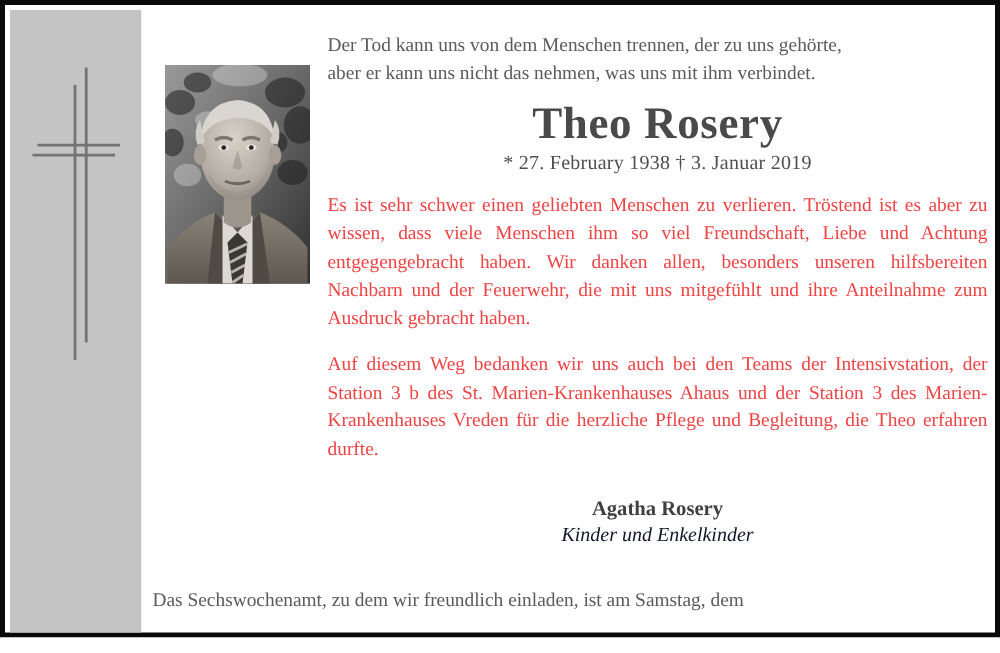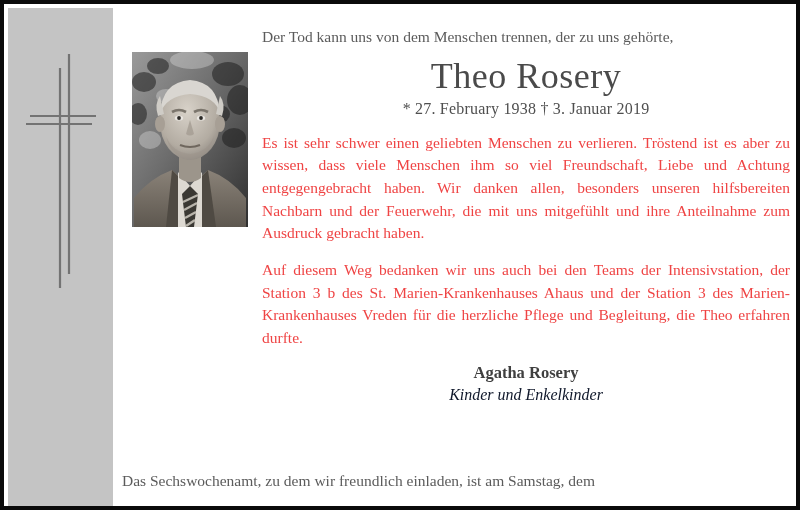--- a/index.html
+++ b/index.html
@@ -71,42 +71,42 @@
 
   .name-block {
     text-align: center;
     margin: 10px 0 4px 0;
   }
   .deceased-name {
     font-size: 36px;
     line-height: 1.05;
     letter-spacing: 0.5px;
     color: #4a4a4a;
-    font-weight: normal;
+    font-weight: bold;
     margin: 0;
   }
   .dates {
     font-size: 16px;
     color: #4f4f4f;
     margin: 4px 0 0 0;
     letter-spacing: 0.2px;
   }
 
   .para {
     font-size: 15.5px;
     line-height: 1.46;
     color: #ef4444;
     text-align: justify;
     margin: 14px 0 0 0;
   }
   .para:first-of-type { margin-top: 10px; }
 
   .signature {
     text-align: center;
-    margin-top: 14px;
+    margin-top: 26px;
   }
   .sig-name {
     font-size: 16.5px;
     font-weight: bold;
     color: #3f3f3f;
     margin: 0;
   }
   .sig-rel {
     font-size: 16px;
     color: #0f172a;
@@ -218,20 +218,21 @@
       <path d="M48 93 Q58 97 68 93" stroke="#6f675e" stroke-width="2.2" fill="none"></path>
 
       <path d="M34 84 Q38 104 58 108 Q78 104 82 84 Q76 100 58 102 Q40 100 34 84 Z" fill="#9b938a" opacity="0.45"></path>
     </svg>
   </div>
 
   <div class="content">
 
     <p class="verse">
       <span>Der Tod kann uns von dem Menschen trennen, der zu uns gehörte,</span><br>
+      <span>aber er kann uns nicht das nehmen, was uns mit ihm verbindet.</span>
     </p>
 
     <div class="name-block">
       <h1 class="deceased-name">Theo Rosery</h1>
       <p class="dates">* 27. February 1938   † 3. Januar 2019</p>
     </div>
 
     <p class="para">Es ist sehr schwer einen geliebten Menschen zu verlieren. Tröstend ist es aber zu wissen, dass viele Menschen ihm so viel Freundschaft, Liebe und Achtung entgegengebracht haben. Wir danken allen, besonders unseren hilfsbereiten Nachbarn und der Feuerwehr, die mit uns mitgefühlt und ihre Anteilnahme zum Ausdruck gebracht haben.</p>
     <p class="para">Auf diesem Weg bedanken wir uns auch bei den Teams der Intensivstation, der Station 3 b des St. Marien-Krankenhauses Ahaus und der Station 3 des Marien-Krankenhauses Vreden für die herzliche Pflege und Begleitung, die Theo erfahren durfte.</p>
 

